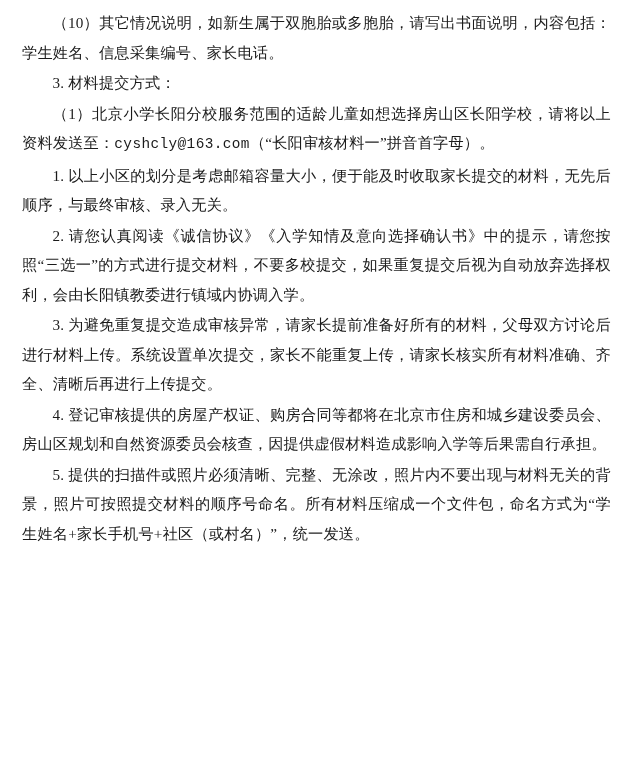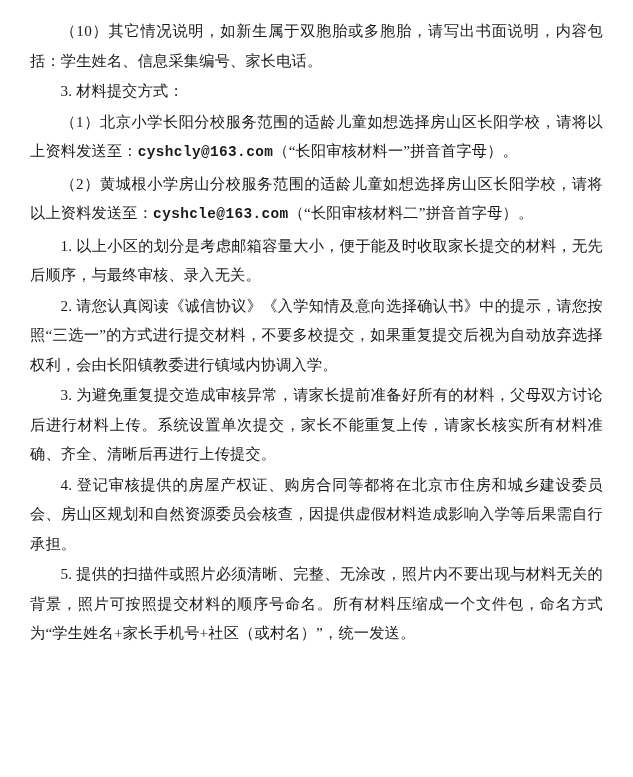--- a/index.html
+++ b/index.html
@@ -11,21 +11,21 @@
     width: 633px;
     height: 777px;
     font-family: "Liberation Serif", "DejaVu Serif", serif;
     color: #1a1a1a;
     overflow: hidden;
   }
   .page {
     position: relative;
     width: 633px;
     height: 777px;
-    padding: 8px;
+    padding: 0;
     box-sizing: border-box;
   }
   .doc-body {
     padding: 8px 22px 0 22px;
   }
   p.para {
     margin: 0 0 1px 0;
     font-size: 15.2px;
     line-height: 29.5px;
     text-align: justify;
@@ -33,21 +33,20 @@
     letter-spacing: 0.2px;
     word-break: break-all;
   }
   p.indent2 {
     text-indent: 2em;
   }
   .mono {
     font-family: "Liberation Mono", "DejaVu Sans Mono", monospace;
     font-size: 14.4px;
     letter-spacing: 0.4px;
-    font-weight: bold;
   }
   .heading-tip {
     margin: 16px 0 4px 0;
     font-size: 15.4px;
     line-height: 28px;
     font-weight: bold;
     color: #1b3a8f;
     text-indent: 2em;
     letter-spacing: 0.3px;
   }
@@ -57,21 +56,20 @@
 
 <div class="page">
   <div class="doc-body">
 
     <p class="para indent2">（10）其它情况说明，如新生属于双胞胎或多胞胎，请写出书面说明，内容包括：学生姓名、信息采集编号、家长电话。</p>
 
     <p class="para indent2">3. 材料提交方式：</p>
 
     <p class="para indent2">（1）北京小学长阳分校服务范围的适龄儿童如想选择房山区长阳学校，请将以上资料发送至：<span class="mono">cyshcly@163.com</span>（“长阳审核材料一”拼音首字母）。</p>
 
-    <p class="para indent2">（2）黄城根小学房山分校服务范围的适龄儿童如想选择房山区长阳学校，请将以上资料发送至：<span class="mono">cyshcle@163.com</span>（“长阳审核材料二”拼音首字母）。</p>
 
 
     <p class="para indent2">1. 以上小区的划分是考虑邮箱容量大小，便于能及时收取家长提交的材料，无先后顺序，与最终审核、录入无关。</p>
 
     <p class="para indent2">2. 请您认真阅读《诚信协议》《入学知情及意向选择确认书》中的提示，请您按照“三选一”的方式进行提交材料，不要多校提交，如果重复提交后视为自动放弃选择权利，会由长阳镇教委进行镇域内协调入学。</p>
 
     <p class="para indent2">3. 为避免重复提交造成审核异常，请家长提前准备好所有的材料，父母双方讨论后进行材料上传。系统设置单次提交，家长不能重复上传，请家长核实所有材料准确、齐全、清晰后再进行上传提交。</p>
 
     <p class="para indent2">4. 登记审核提供的房屋产权证、购房合同等都将在北京市住房和城乡建设委员会、房山区规划和自然资源委员会核查，因提供虚假材料造成影响入学等后果需自行承担。</p>
 

